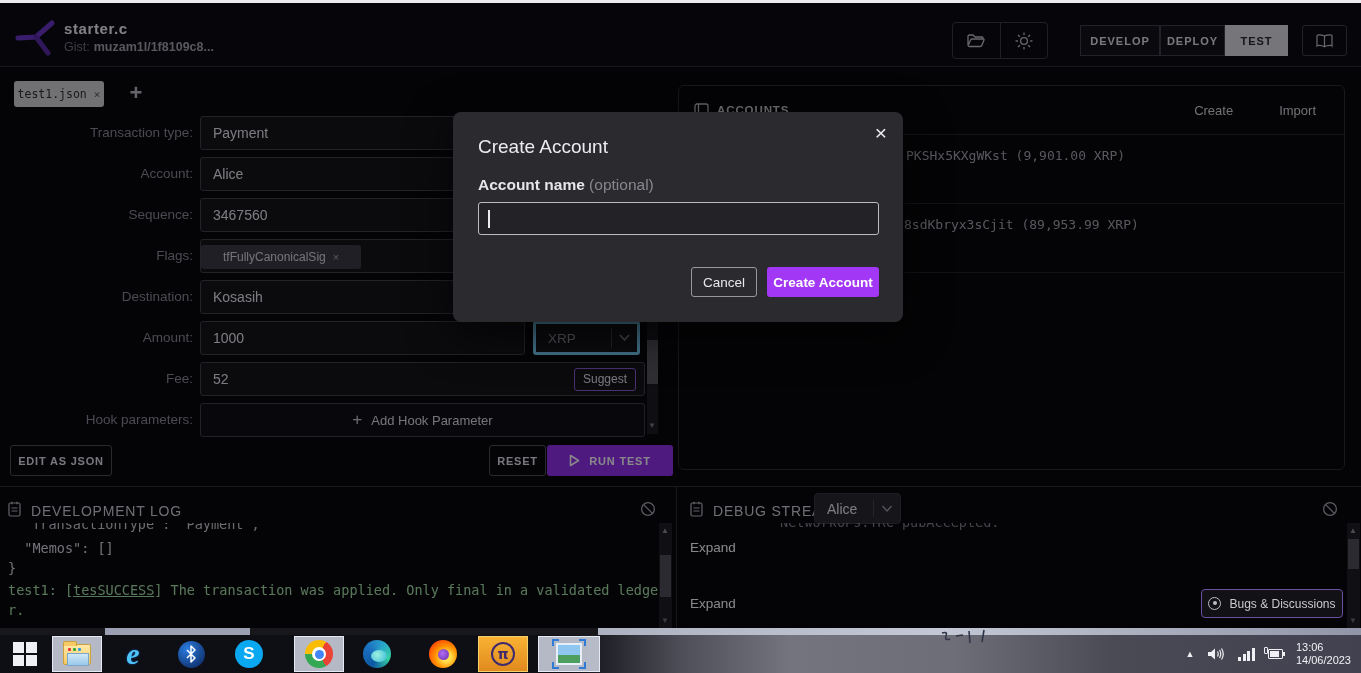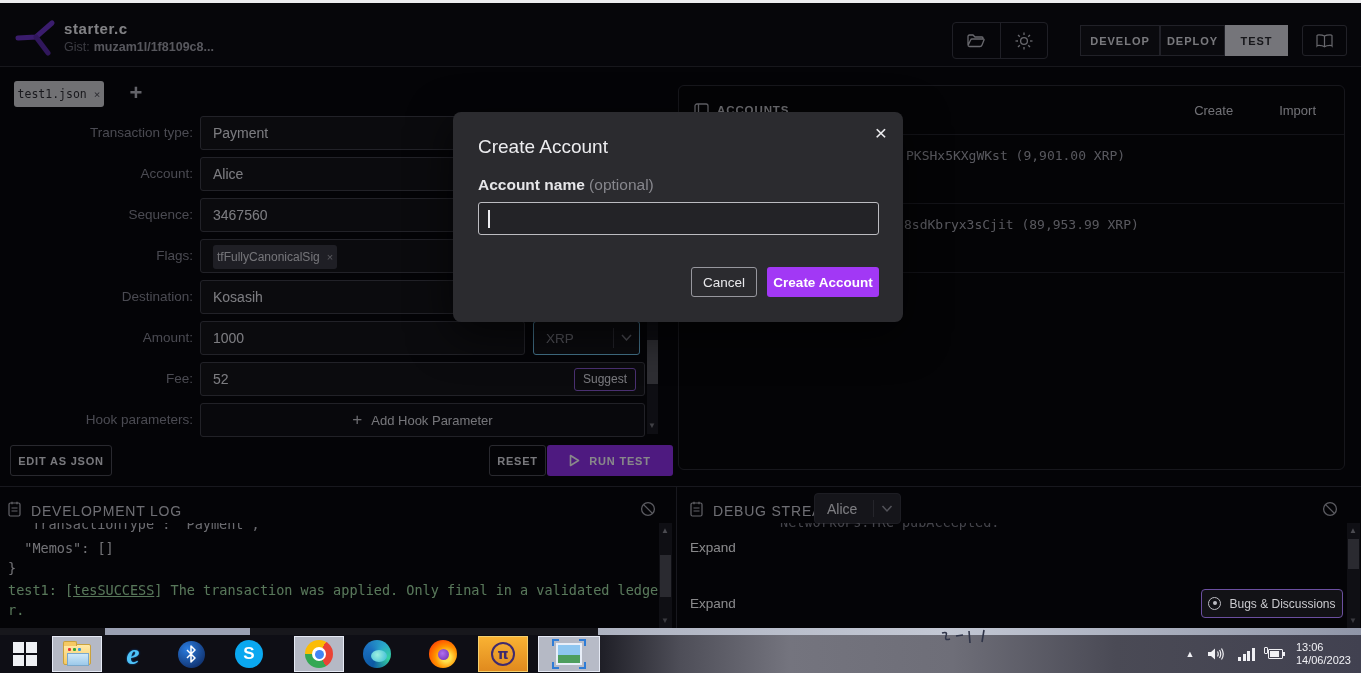--- a/index.html
+++ b/index.html
@@ -26,24 +26,24 @@
   
   .tab { left:14px; top:81px; width:90px; height:26px; background:#d4d4d6; border-radius:3px;
          display:flex; align-items:center; justify-content:center; gap:7px;
          font-family:"DejaVu Sans Mono", monospace; font-size:11.5px; color:#2e2e32; }
   .tab .x { color:#55555c; font-size:11px; }
   .tab-plus { left:124px; top:80px; width:24px; height:26px; color:#b9b9c0; font-size:22px; font-weight:bold;
               display:flex; align-items:center; justify-content:center; }
   .frow-label { left:0; width:193px; height:34px; line-height:34px; text-align:right; color:#8b8b95; font-size:13.5px; }
   .finput { left:200px; width:445px; height:34px; background:#131316; border:1px solid #3f3f46; border-radius:3px;
             color:#e8e8ec; font-size:14px; line-height:32px; padding-left:12px; }
-  .chip { position:absolute; left:12px; top:5px; height:24px; background:#3a3a41; border-radius:3px; padding:0 4px;
+  .chip { position:absolute; left:0; top:5px; height:24px; background:#3a3a41; border-radius:3px; padding:0 22px;
           font-size:12px; color:#d9d9de; line-height:24px; }
   .chip .x { color:#a5a5ad; margin-left:7px; font-size:11px; }
-  .currency { left:533px; width:107px; height:34px; background:#131316; border:1px solid #7dd3fc; border-radius:3px;
+  .currency { left:533px; width:107px; height:34px; background:#131316; border:3px solid #7dd3fc; border-radius:3px;
               display:flex; align-items:center; color:#9b9ba3; font-size:13.5px; }
   .currency .lbl { padding-left:12px; flex:1; }
   .currency .sep { width:1px; height:20px; background:#3f3f46; }
   .suggest { position:absolute; right:8px; top:5px; height:23px; border:1px solid #8a5ad0; border-radius:3px;
              padding:0 8px; font-size:12px; color:#e0e0e5; line-height:21px; background:transparent; }
   .hookbox { left:200px; width:445px; height:34px; border:1px solid #3e3e45; border-radius:3px; background:#0f0f12;
              display:flex; align-items:center; justify-content:center; gap:9px; color:#dcdce1; font-size:13px; }
   .hookbox .plus { font-size:17px; color:#c9c9cf; }
   .vscroll { left:647px; top:116px; width:11px; height:318px; background:#1a1a1f; }
   .vscroll .thumb { position:absolute; left:0; width:11px; top:224px; height:44px; background:#55555c; }

